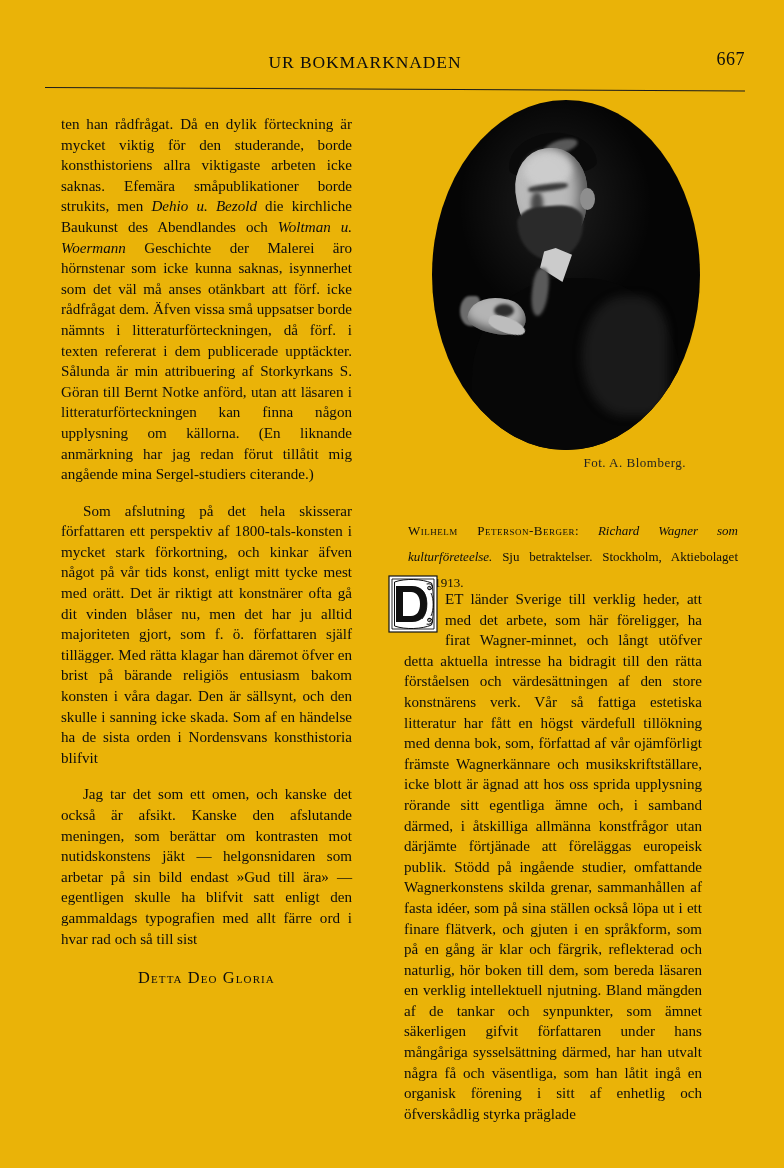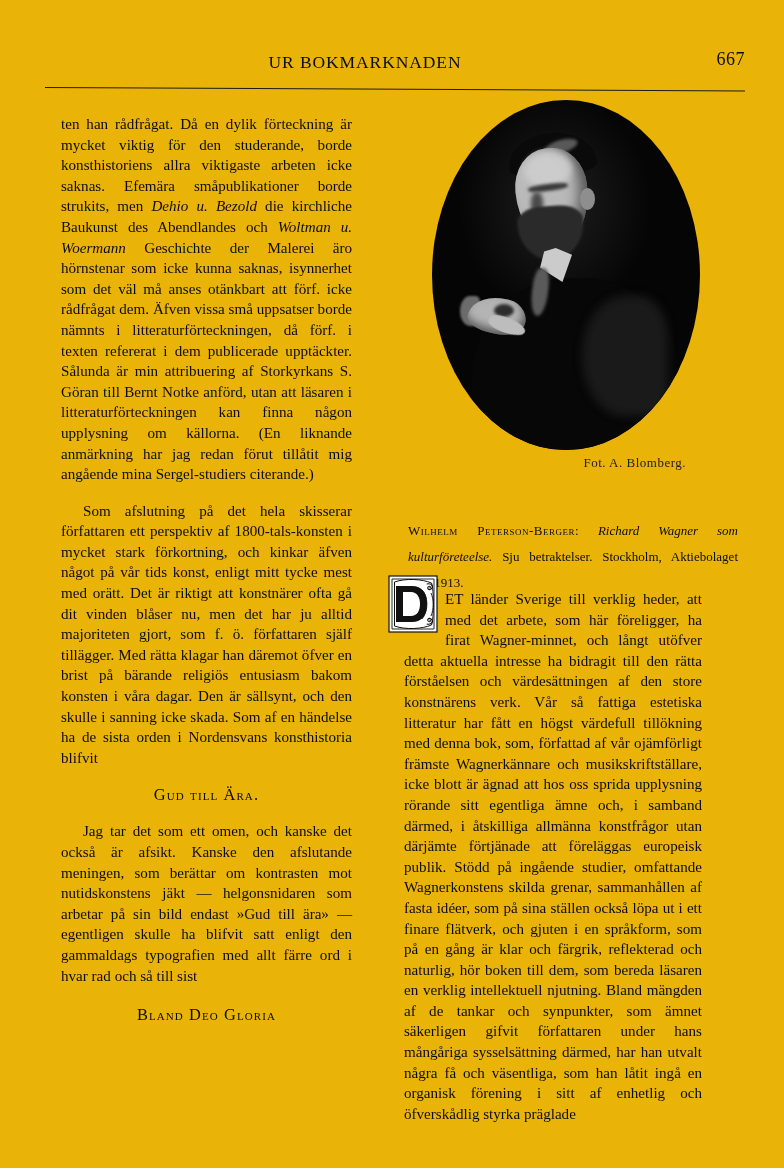--- a/index.html
+++ b/index.html
@@ -356,25 +356,24 @@
     <div class="header-title">UR BOKMARKNADEN</div>
     <div class="header-folio">667</div>
     <div class="header-rule"></div>
   </div>
 
   <div class="col col-left">
     <p><span>ten han rådfrågat. Då en dylik förteckning är mycket viktig för den studerande, borde konsthistoriens allra viktigaste arbeten icke saknas. Efemära småpublikationer borde strukits, men </span><i>Dehio u. Bezold</i><span> die kirchliche Baukunst des Abendlandes och </span><i>Woltman u. Woermann</i><span> Geschichte der Malerei äro hörnstenar som icke kunna saknas, isynnerhet som det väl må anses otänkbart att förf. icke rådfrågat dem. Äfven vissa små uppsatser borde nämnts i litteraturförteckningen, då förf. i texten refererat i dem publicerade upptäckter. Sålunda är min attribuering af Storkyrkans S. Göran till Bernt Notke anförd, utan att läsaren i litteraturförteckningen kan finna någon upplysning om källorna. (En liknande anmärkning har jag redan förut tillåtit mig angående mina Sergel-studiers citerande.)</span></p>
 
     <p class="indent">Som afslutning på det hela skisserar författaren ett perspektiv af 1800-tals-konsten i mycket stark förkortning, och kinkar äfven något på vår tids konst, enligt mitt tycke mest med orätt. Det är riktigt att konstnärer ofta gå dit vinden blåser nu, men det har ju alltid majoriteten gjort, som f. ö. författaren själf tillägger. Med rätta klagar han däremot öfver en brist på bärande religiös entusiasm bakom konsten i våra dagar. Den är sällsynt, och den skulle i sanning icke skada. Som af en händelse ha de sista orden i Nordensvans konsthistoria blifvit</p>
 
-    <div class="display-line">Gud till Ära.</div>
 
     <p class="indent">Jag tar det som ett omen, och kanske det också är afsikt. Kanske den afslutande meningen, som berättar om kontrasten mot nutidskonstens jäkt — helgonsnidaren som arbetar på sin bild endast »Gud till ära» — egentligen skulle ha blifvit satt enligt den gammaldags typografien med allt färre ord i hvar rad och så till sist</p>
 
-    <div class="display-line tight-top">Bland Deo Gloria</div>
+    <div class="display-line tight-top">Detta Deo Gloria</div>
 
 
   </div>
 
   <div class="portrait-block">
     <div class="portrait-frame">
       <div class="oval">
         <div class="shoulder"></div>
         <div class="coat-sheen"></div>
         <div class="hair"></div>

